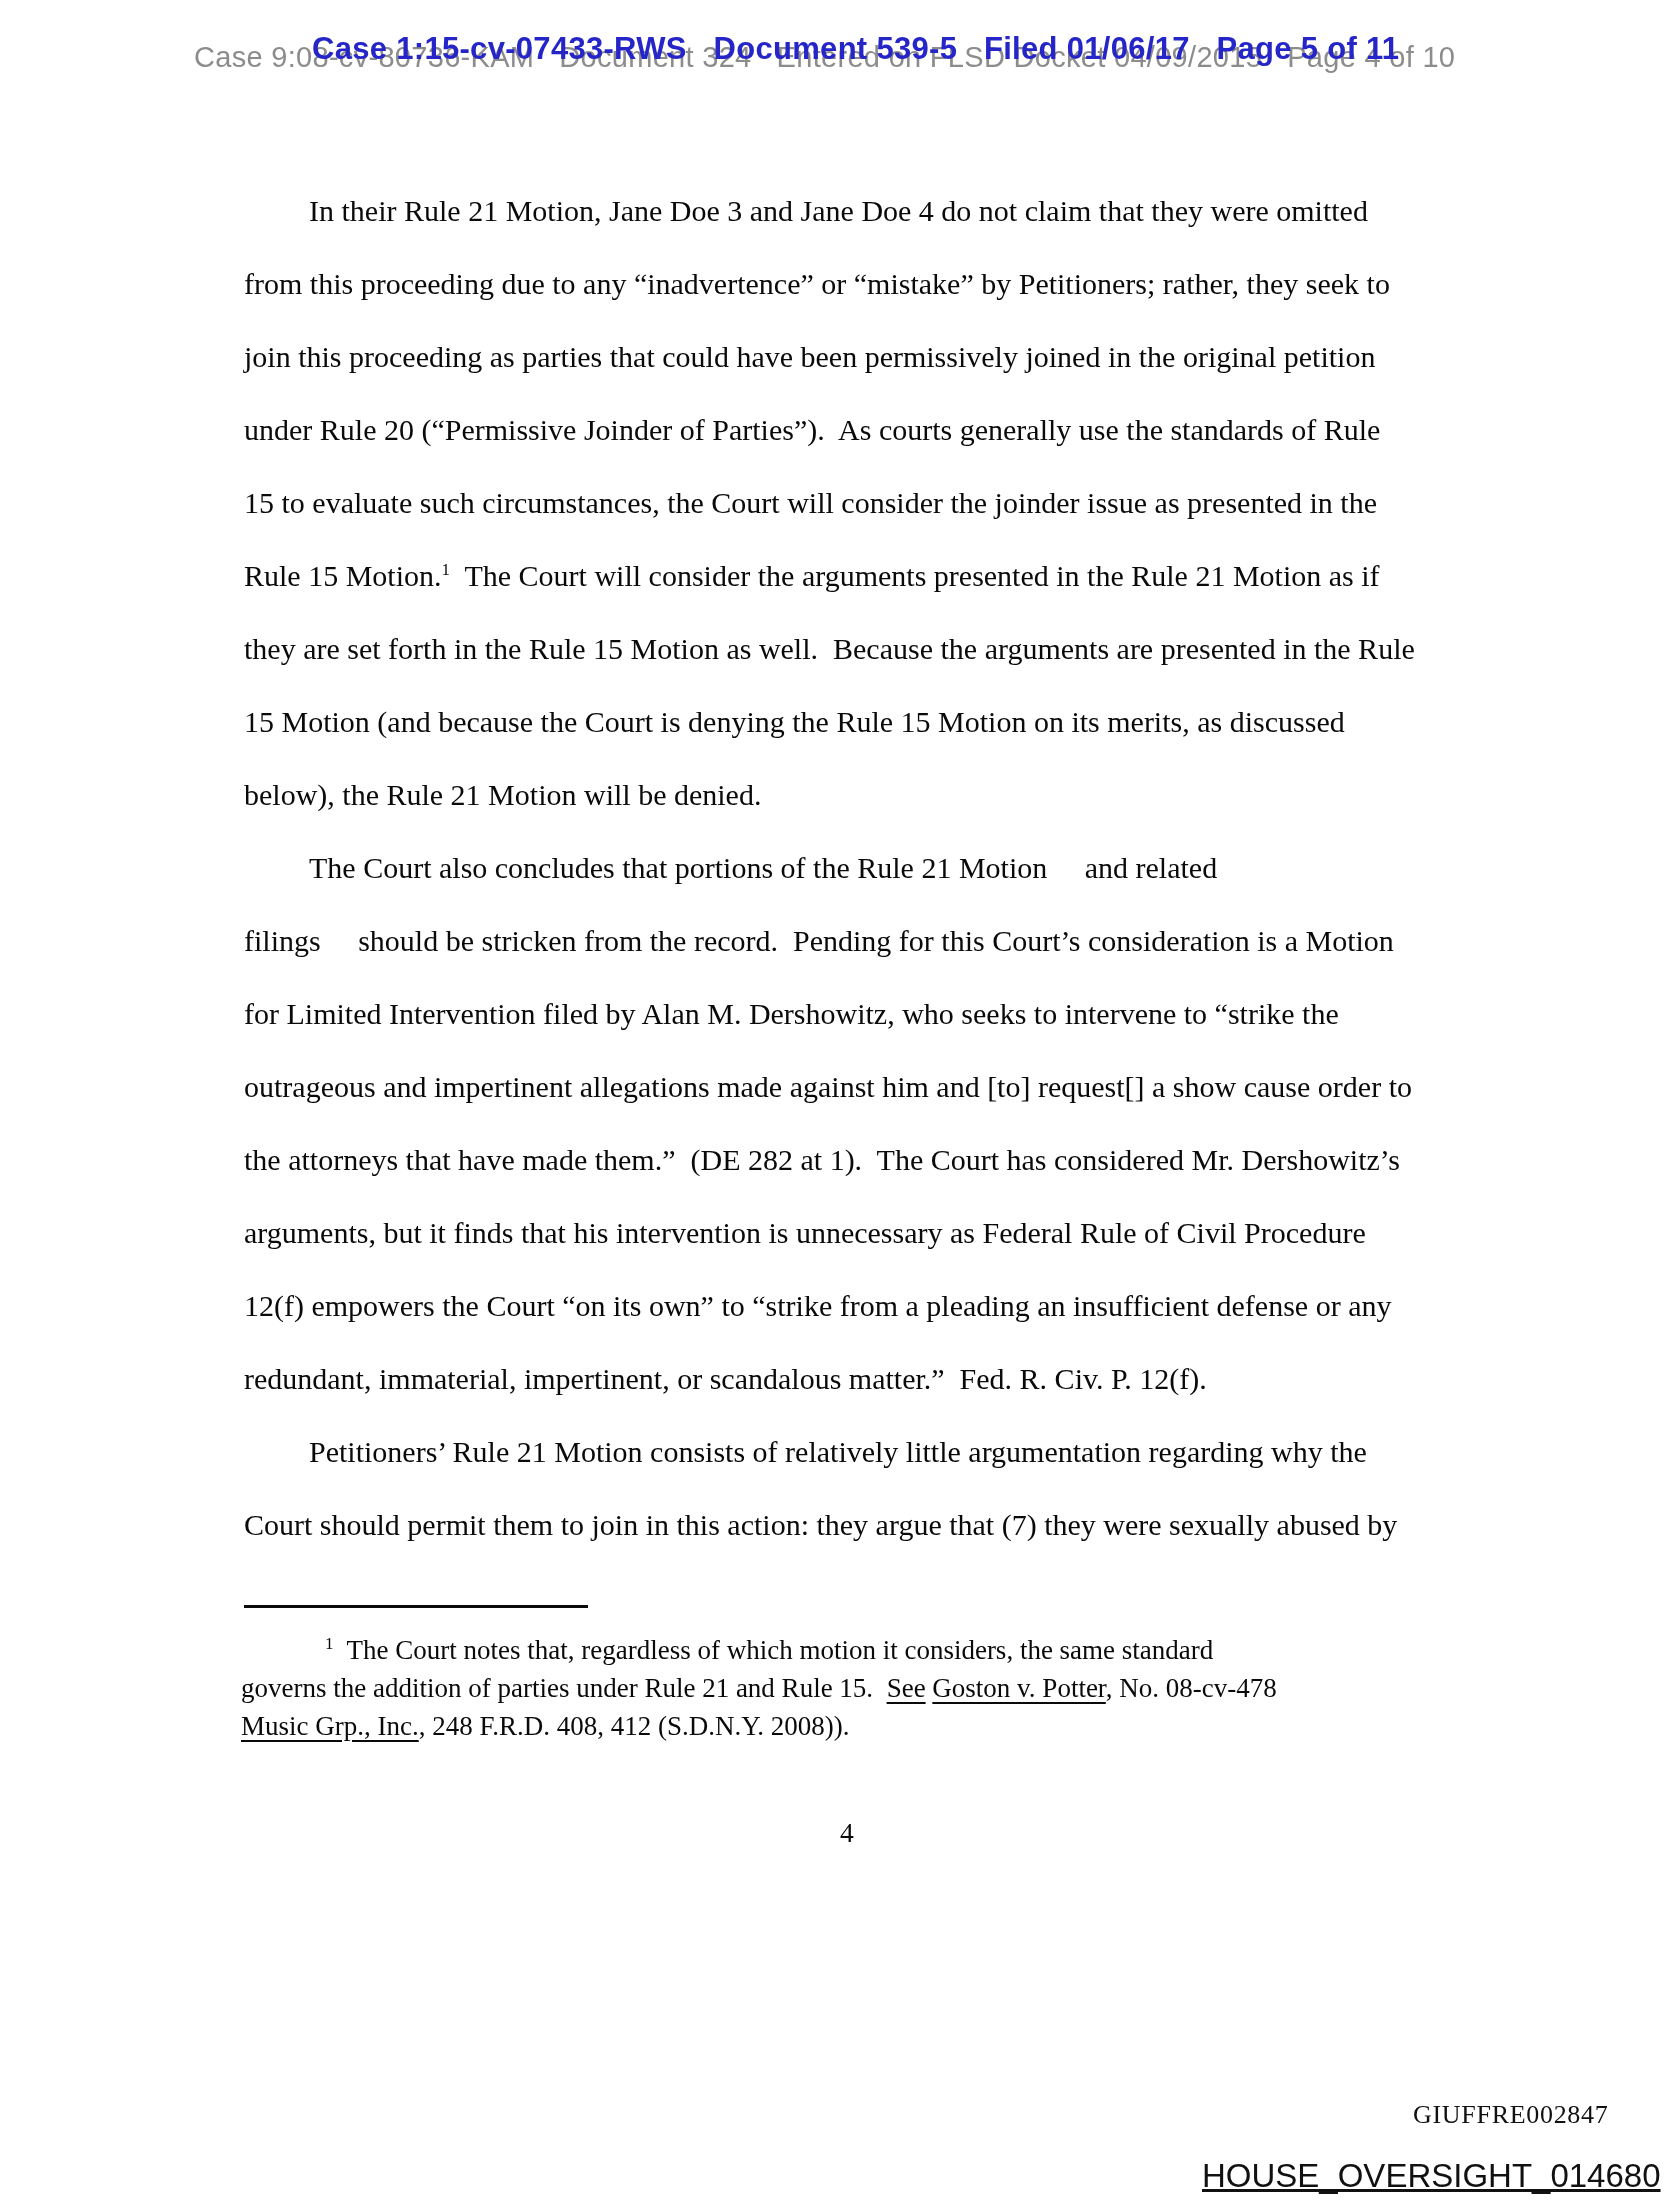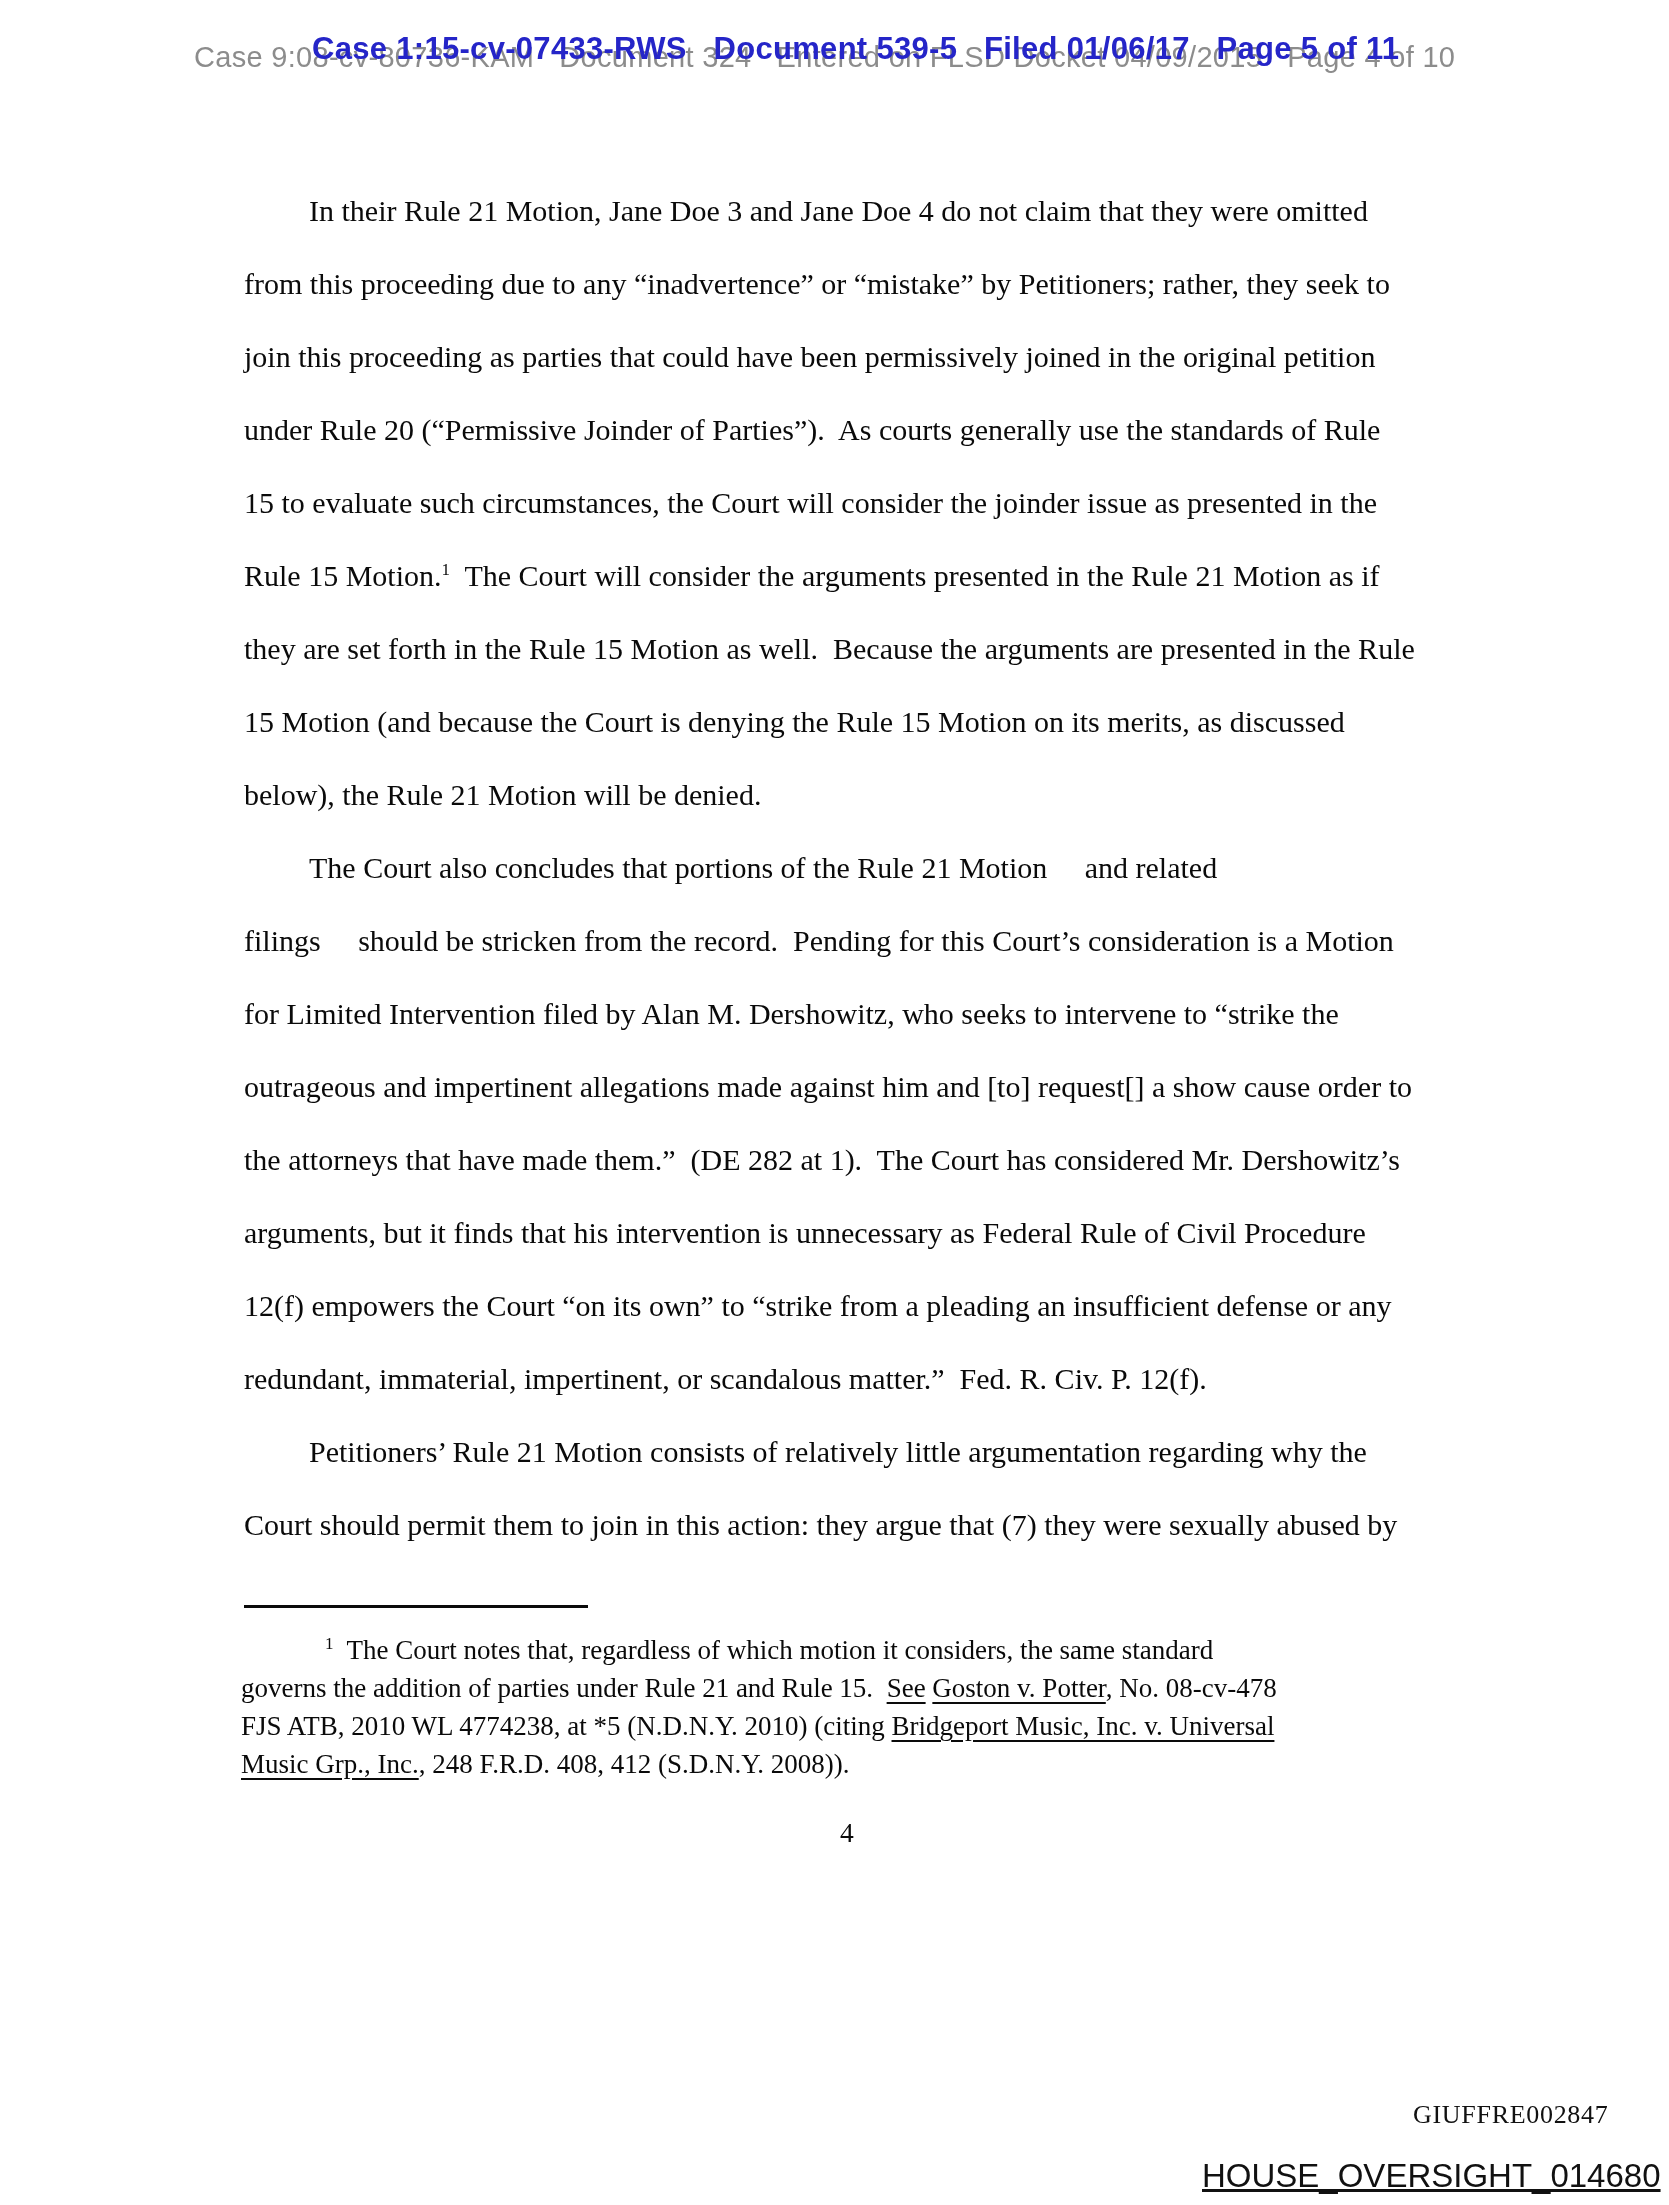--- a/index.html
+++ b/index.html
@@ -121,21 +121,20 @@
       <div class="line"><span>redundant, immaterial, impertinent, or scandalous matter.”  Fed. R. Civ. P. 12(f).</span></div>
       <div class="line indent"><span>Petitioners’ Rule 21 Motion consists of relatively little argumentation regarding why the</span></div>
       <div class="line"><span>Court should permit them to join in this action: they argue that (7) they were sexually abused by</span></div>
     </div>
 
   <div class="fn-sep"></div>
 
   <div class="footnote">
       <div class="line indent"><sup>1</sup><span>  The Court notes that, regardless of which motion it considers, the same standard</span></div>
       <div class="line"><span>governs the addition of parties under Rule 21 and Rule 15.  </span><span class="u">See</span><span> </span><span class="u">Goston v. Potter</span><span>, No. 08-cv-478</span></div>
-      <div class="line"><span>FJS ATB, 2010 WL 4774238, at *5 (N.D.N.Y. 2010) (citing </span><span class="u">Bridgeport Music, Inc. v. Universal</span></div>
       <div class="line"><span class="u">Music Grp., Inc.</span><span>, 248 F.R.D. 408, 412 (S.D.N.Y. 2008)).</span></div>
     </div>
 
   <div class="page-number">4</div>
 
   <div class="stamp-bates">GIUFFRE002847</div>
 
   <div class="stamp-house">HOUSE_OVERSIGHT_014680</div>
 </div>
 

